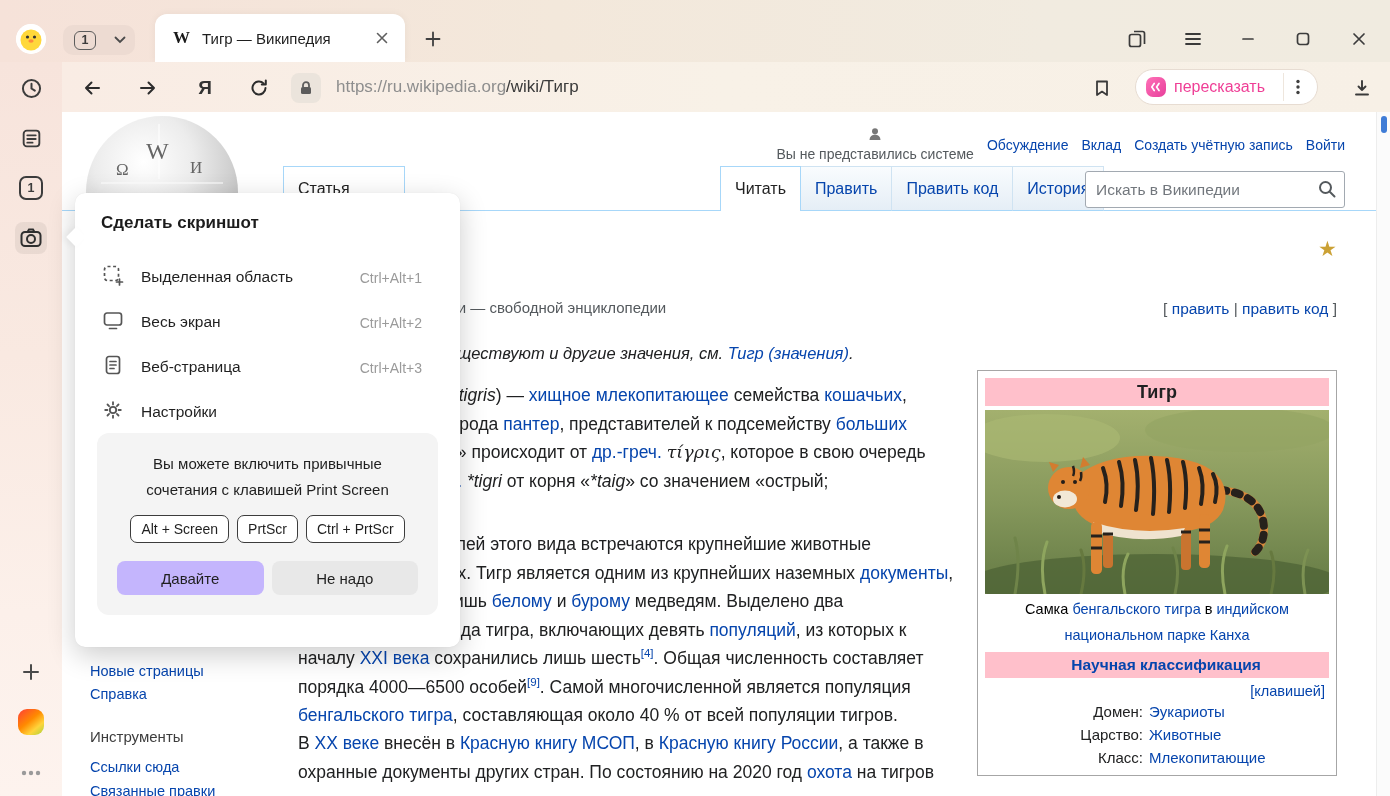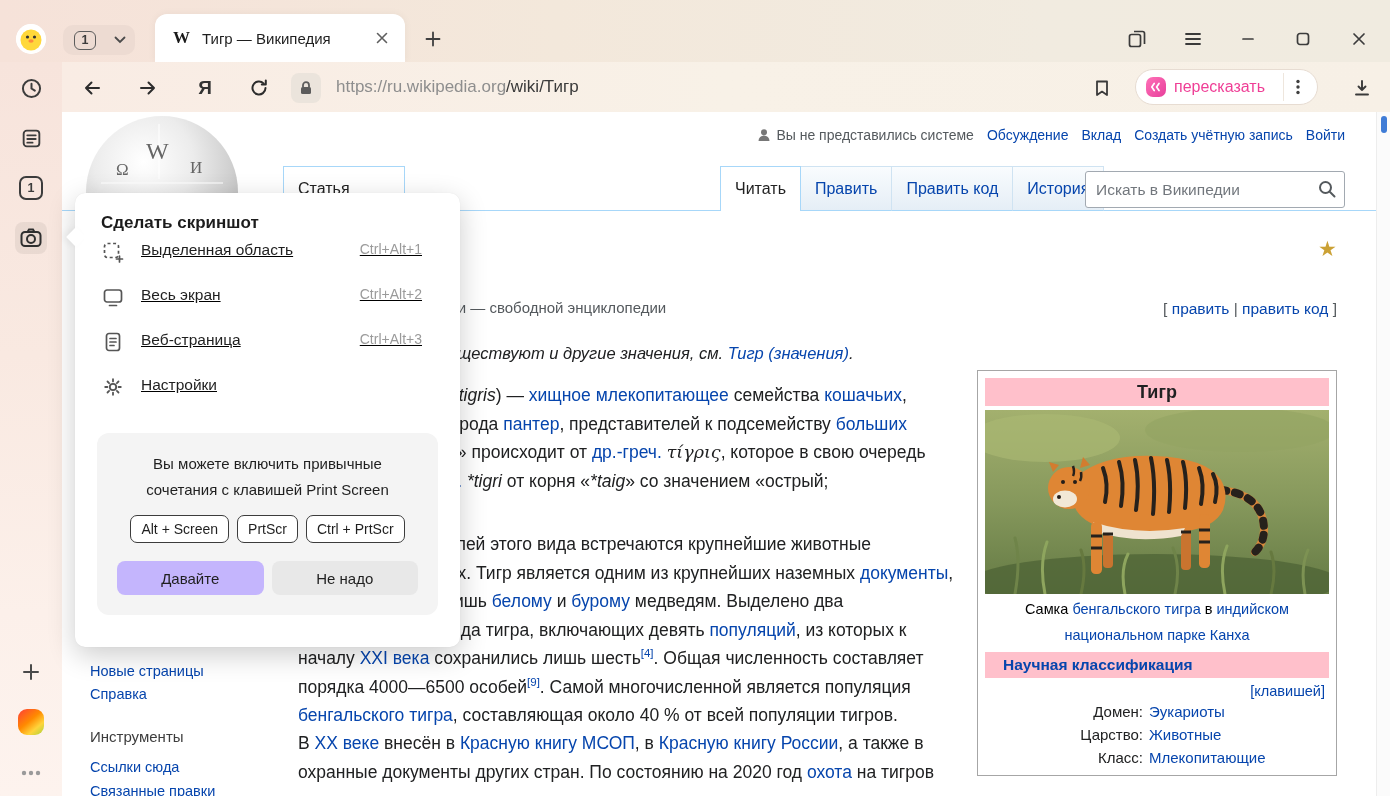--- a/index.html
+++ b/index.html
@@ -53,21 +53,21 @@
   
   #content{position:absolute;left:62px;top:112px;width:1314px;height:684px;background:#fff;overflow:hidden;}
 
   #wikilogo{position:absolute;left:24px;top:4px;width:152px;height:152px;border-radius:50%;
     background:radial-gradient(circle at 38% 30%,#ffffff 0%,#ececec 35%,#cfcfcf 62%,#adadad 86%,#9c9c9c 100%);}
   #wikilogo .seam-h{position:absolute;left:10%;right:10%;top:66px;height:2px;background:rgba(255,255,255,.55);}
   #wikilogo .seam-v{position:absolute;left:72px;top:8px;height:55px;width:2px;background:rgba(255,255,255,.5);}
   .logo-glyph{position:absolute;font-family:"Liberation Serif",serif;color:#666;}
 
   #personal{position:absolute;top:15px;right:31px;display:flex;align-items:center;gap:13px;font-size:14px;white-space:nowrap;}
-  #personal .notice{color:#54595d;display:flex;align-items:center;gap:5px;}
+  #personal .notice{color:#54595d;display:flex;align-items:center;gap:5px;flex-direction:column;}
   .plink{color:#0645ad;cursor:pointer;}
 
   .wtabs{position:absolute;top:54px;display:flex;height:45px;z-index:2;font-size:16px;}
   #wtabs-left{left:221px;flex-direction:column;}
   #wtabs-right{left:658px;}
   .wtab{padding:0 14px;line-height:44px;white-space:nowrap;}
   .wtab.sel{background:#fff;color:#222;border:1px solid #a7d7f9;border-bottom:none;}
   .wtab.unsel{background:linear-gradient(180deg,#f9fcfe,#e5eef6);color:#0645ad;
     border-top:1px solid #cfe3f2;border-right:1px solid #cfe3f2;border-bottom:1px solid #a7d7f9;}
   #tabline{position:absolute;left:0;right:0;top:98px;height:1px;background:#a7d7f9;z-index:1;}
@@ -92,36 +92,36 @@
   .seg-greek{font-family:"DejaVu Serif",serif;font-style:italic;}
   sup.seg-sup{color:#0645ad;font-size:11.5px;line-height:0;}
 
   .sbl{position:absolute;left:28px;font-size:14.5px;color:#0645ad;white-space:nowrap;cursor:pointer;}
   .sbh{position:absolute;left:28px;font-size:15px;color:#3d3d3d;white-space:nowrap;}
 
   #infobox{position:absolute;left:915px;top:258px;width:360px;border:1px solid #a6a6a6;background:#fff;padding:7px;font-size:15px;}
   .taxo-title{background:#ffc0cb;height:28px;line-height:28px;text-align:center;font-weight:700;font-size:18px;color:#202122;}
   .taxo-img{margin-top:4px;height:184px;overflow:hidden;}
   .taxo-caption{margin-top:5px;text-align:center;font-size:14.5px;line-height:21px;white-space:pre;}
-  .taxo-sci{margin-top:6px;background:#ffc0cb;height:26px;line-height:26px;text-align:left;font-weight:700;font-size:15.5px;color:#0645ad;cursor:pointer;padding-left:18px;}
+  .taxo-sci{margin-top:6px;background:#ffc0cb;height:26px;line-height:26px;text-align:center;font-weight:700;font-size:15.5px;color:#0645ad;cursor:pointer;padding-left:18px;}
   .taxo-detail{margin-top:5px;text-align:right;padding-right:4px;color:#0645ad;font-size:14.5px;cursor:pointer;}
   .taxo-row{display:flex;margin-top:3px;line-height:20px;}
   .taxo-label{width:158px;text-align:right;color:#202122;}
   .taxo-value{margin-left:6px;color:#0645ad;cursor:pointer;}
 
   #scrollbar{position:absolute;left:1376px;top:112px;width:14px;height:684px;background:#fbfbfb;border-left:1px solid #ededed;}
   #scrollthumb{position:absolute;left:4px;top:4px;width:6px;height:17px;background:#3f7cd6;border-radius:3px;}
 
   
   #popup{position:absolute;left:75px;top:193px;width:385px;height:454px;background:#fff;border-radius:10px;z-index:40;
     box-shadow:0 8px 28px rgba(0,0,0,.20),0 0 1px rgba(0,0,0,.1);}
   .pp-arrow{position:absolute;left:-6px;top:37px;width:14px;height:14px;background:#fff;transform:rotate(45deg);
     box-shadow:-3px 3px 6px rgba(0,0,0,.05);}
   .pp-title{padding:20px 26px 8px;font-size:17px;font-weight:600;color:#1c1c1c;}
-  .pp-item{display:flex;align-items:flex-start;height:45px;padding:0 38px 0 26px;cursor:pointer;text-decoration:underline;}
+  .pp-item{display:flex;align-items:flex-end;height:45px;padding:0 38px 0 26px;cursor:pointer;}
   .pp-ic{width:24px;display:flex;justify-content:center;}
   .pp-label{flex:1;margin-left:16px;font-size:15.5px;color:#1f1f1f;}
   .pp-short{color:#9a9a9a;font-size:14px;}
   .pp-hint{margin:12px 22px 0;background:#f4f4f4;border-radius:12px;padding:18px 20px 20px;}
   .pp-hint-text{text-align:center;font-size:15px;color:#1f1f1f;line-height:26px;}
   .pp-keys{display:flex;justify-content:center;gap:8px;margin-top:12px;}
   .key-chip{border:1.6px solid #3c3c3c;border-radius:7px;background:#fff;padding:5px 10px;font-size:14px;color:#1f1f1f;white-space:nowrap;}
   .pp-actions{display:flex;gap:8px;margin-top:18px;}
   .pp-btn{flex:1;height:34px;border:none;border-radius:8px;font-size:15px;color:#1f1f1f;cursor:pointer;font-family:"Liberation Sans",sans-serif;}
   .btn-yes{background:#c4b5fd;}

